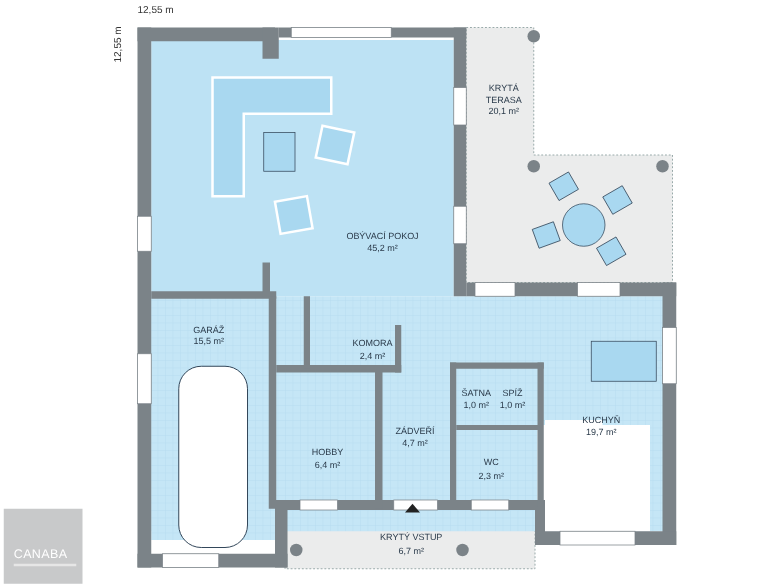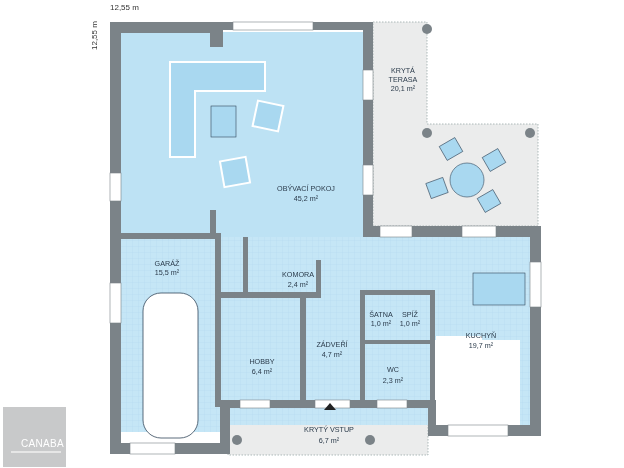--- a/index.html
+++ b/index.html
@@ -1,21 +1,21 @@
 <!DOCTYPE html>
 <html><head>
 <meta charset="utf-8">
 <style>
   html,body{margin:0;padding:0;background:#ffffff;}
   body{width:624px;height:468px;position:relative;overflow:hidden;font-family:"Liberation Sans",sans-serif;}
   .plan{position:absolute;left:0;top:0;}
   .lbl{font-family:"Liberation Sans",sans-serif;font-size:7.2px;fill:#2a3a4a;text-anchor:middle;}
   .dim{font-family:"Liberation Sans",sans-serif;font-size:8px;fill:#333;}
   .logo{position:absolute;left:3px;top:407px;width:63px;height:60px;background:#c8c9ca;}
-  .logo-text{position:absolute;left:18px;top:31px;color:#fff;font-size:10px;letter-spacing:0.3px;font-family:"Liberation Sans",sans-serif;}
+  .logo-text{position:absolute;left:8px;top:31px;color:#fff;font-size:10px;letter-spacing:0.3px;font-family:"Liberation Sans",sans-serif;}
   .logo-sub{position:absolute;left:8px;top:44px;width:50px;height:2px;background:#e6e6e6;}
 </style>
 </head>
 <body>
 
 <svg class="plan" width="624" height="468" viewBox="0 0 624 468" xmlns="http://www.w3.org/2000/svg">
   <defs>
     <pattern id="grid" width="6" height="6" patternUnits="userSpaceOnUse">
       <rect width="6" height="6" fill="#c5e6f6"></rect>
       <path d="M6 0H0V6" fill="none" stroke="#b1d9ee" stroke-width="0.5"></path>

